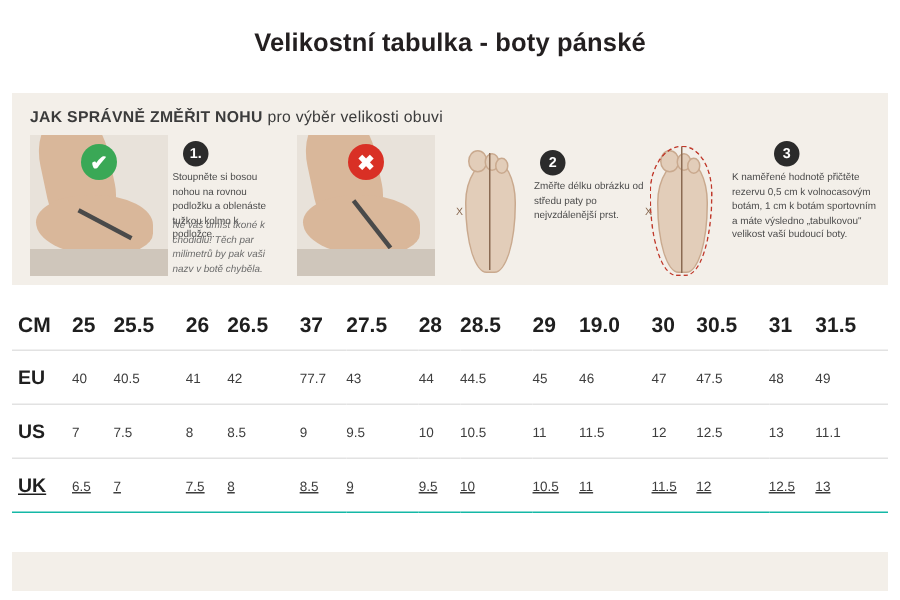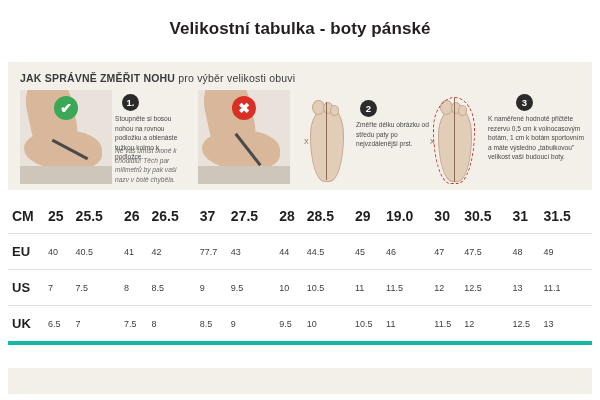--- a/index.html
+++ b/index.html
@@ -170,21 +170,21 @@
     font-size: 14px;
     color: #1f1f1f;
   }
   .table td.lbl {
     font-weight: bold;
     font-size: 13px;
     color: #1f1f1f;
     width: 36px;
     padding-left: 4px;
   }
-  .table tr:last-child td { border-bottom: 4px solid #14b8a6; }
+  .table tr:last-child td { border-bottom: 1px solid #14b8a6; text-decoration: underline; }
   .footbar {
     position: absolute;
     left: 8px;
     top: 368px;
     width: 584px;
     height: 26px;
     background: #f3efe9;
   }
 </style>
 </head>

